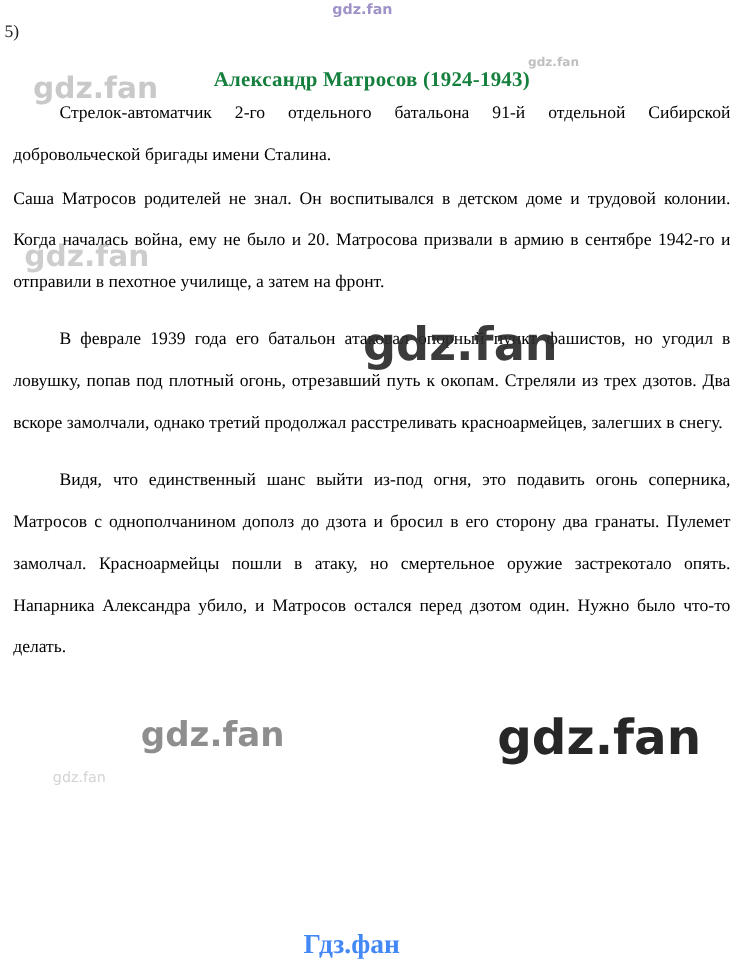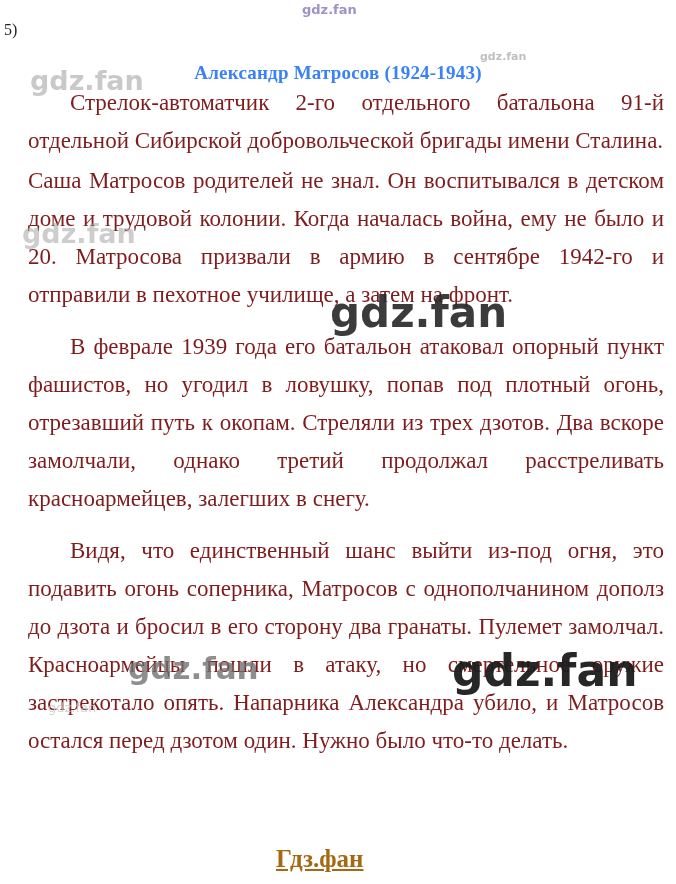--- a/index.html
+++ b/index.html
@@ -27,34 +27,34 @@
     left: 4px;
     top: 22px;
     font-size: 16px;
     line-height: 1;
     color: #222;
   }
   .doc-title {
     text-align: center;
     font-size: 19px;
     margin: 44px 0 0 0;
-    color: #3b82f6;
+    color: #15803d;
     letter-spacing: 0.2px;
   }
   .body-text {
     margin: 0;
     padding: 0 4px 0 4px;
   }
   .body-text p {
-    margin: 0 0 2px 16px;
-    font-size: 23px;
+    margin: 0 0 2px 0;
+    font-size: 16px;
     line-height: 38px;
     text-align: justify;
     text-justify: inter-word;
-    color: #7f1d1d;
+    color: #000000;
   }
   .body-text p.indent {
     text-indent: 42px;
   }
   .para-gap {
     height: 12px;
   }
   
   .wm {
     position: absolute;
@@ -110,24 +110,23 @@
     left: 452px;
     top: 645px;
     font-size: 44px;
     color: #1c1c1c;
     opacity: 0.95;
   }
   .wm-bottom {
     left: 276px;
     top: 845px;
     font-size: 25px;
-    color: #a16207;
+    color: #3b82f6;
     opacity: 0.95;
     font-family: "Liberation Serif", serif;
-    text-decoration: underline;
   }
   .wm-faint-1 {
     left: 48px;
     top: 700px;
     font-size: 13px;
     color: #c8c8c8;
     opacity: 0.8;
     font-weight: normal;
   }
 </style>

